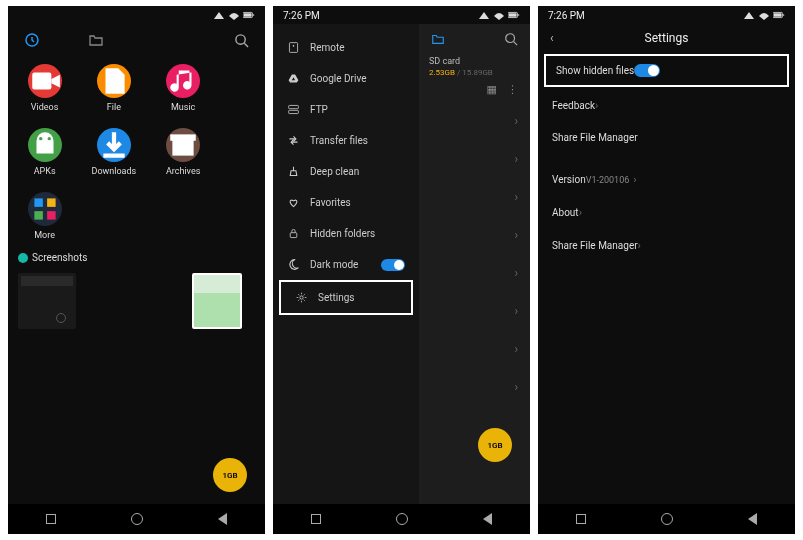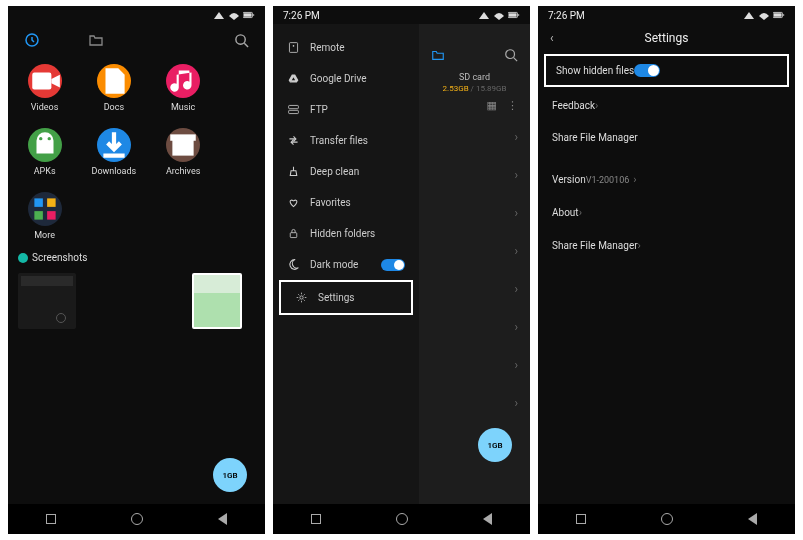--- a/index.html
+++ b/index.html
@@ -19,35 +19,35 @@
 .gitem { width: 25%; display: flex; flex-direction: column; align-items: center; margin-bottom: 8px; }
 .gicon { width: 34px; height: 34px; border-radius: 50%; display: flex; align-items: center; justify-content: center; margin-bottom: 4px; }
 .glabel { font-size: 9px; color: #ddd; text-align: center; }
 .section-head { display: flex; align-items: center; gap: 4px; padding: 4px 10px; font-size: 10px; color: #ddd; }
 .dot-teal { width: 10px; height: 10px; border-radius: 50%; background: #14b8a6; }
 .thumbs { display: flex; gap: 116px; padding: 6px 10px; }
 .thumb1 { width: 58px; height: 56px; background: #1a1a1a; border-radius: 2px; position: relative; }
 .thumb1::before { content: ""; position: absolute; left: 3px; top: 3px; width: 52px; height: 10px; background: #2a2a2a; }
 .thumb1::after { content: ""; position: absolute; right: 10px; bottom: 6px; width: 8px; height: 8px; border: 1px solid #555; border-radius: 50%; }
 .thumb2 { width: 50px; height: 56px; background: linear-gradient(#d7ecd7 35%, #aee0ae 35%); border-radius: 2px; border: 2px solid #fff; }
-.fab { position: absolute; right: 18px; bottom: 42px; width: 34px; height: 34px; border-radius: 50%; background: #7dd3fc; display: flex; align-items: center; justify-content: center; font-size: 8px; font-weight: 600; color: #000; }
+.fab { position: absolute; right: 18px; bottom: 42px; width: 34px; height: 34px; border-radius: 50%; background: #eab308; display: flex; align-items: center; justify-content: center; font-size: 8px; font-weight: 600; color: #000; }
 .navbar { position: absolute; left: 0; right: 0; bottom: 0; height: 30px; background: #000; display: flex; align-items: center; justify-content: space-around; }
 .navbar span { color: #aaa; font-size: 12px; }
 .nav-sq { width: 10px; height: 10px; border: 1.5px solid #aaa; }
 .nav-ci { width: 12px; height: 12px; border: 1.5px solid #aaa; border-radius: 50%; }
 .nav-tr { width: 0; height: 0; border-top: 6px solid transparent; border-bottom: 6px solid transparent; border-right: 9px solid #aaa; }
 
 .s2body { position: absolute; left: 0; right: 0; top: 18px; bottom: 30px; display: flex; }
 .drawer { width: 146px; background: #151515; padding: 8px 0; }
 .d-item { display: flex; align-items: center; gap: 10px; padding: 9px 14px; font-size: 10px; color: #ccc; }
 .d-item svg, .d-item .dico { width: 13px; height: 13px; flex: 0 0 13px; }
 .d-item .swtoggle { margin-left: auto; width: 24px; height: 12px; border-radius: 6px; background: #1e88e5; position: relative; }
 .d-item .swtoggle::after { content: ""; position: absolute; right: 1px; top: 1px; width: 10px; height: 10px; border-radius: 50%; background: #fff; }
 .d-highlight { border: 2.5px solid #fff; margin: 0 6px; }
-.rightpane { flex: 1; background: #1d1d1d; position: relative; padding-top: 20px; text-align: center; }
+.rightpane { flex: 1; background: #1d1d1d; position: relative; padding-top: 4px; }
 .rp-top { display: flex; align-items: center; justify-content: space-between; padding: 4px 12px; }
 .rp-folder { color: #2196f3; }
 .rp-crumb { padding: 6px 10px 2px; font-size: 9px; color: #bbb; }
 .rp-stats { padding: 0 10px; font-size: 8px; }
 .rp-stats .a { color: #f5b216; }
 .rp-stats .b { color: #666; }
 .rp-ctrl { display: flex; justify-content: flex-end; gap: 10px; padding: 6px 12px; color: #888; font-size: 11px; }
 .rp-row { height: 38px; border-bottom: 0px solid #222; display: flex; align-items: center; justify-content: flex-end; padding: 0 12px; color: #666; font-size: 12px; }
 
 .s3head { display: flex; align-items: center; justify-content: center; position: relative; height: 28px; color: #eee; font-size: 12px; }
@@ -110,21 +110,21 @@
           </svg>
         </div>
         <div class="glabel">Videos</div>
       </div>
       <div class="gitem">
         <div class="gicon" style="background: rgb(251, 140, 0);">
           <svg viewBox="0 0 16 16">
             <path d="M4 2 h6 l3 3 v9 h-9 Z" fill="#fff"></path>
           </svg>
         </div>
-        <div class="glabel">Docs</div>
+        <div class="glabel">File</div>
       </div>
       <div class="gitem">
         <div class="gicon" style="background: rgb(233, 30, 99);">
           <svg viewBox="0 0 16 16">
             <path d="M6 3 v8 a2 2 0 1 1 -1 -1.7 V5 l7 -1 v6 a2 2 0 1 1 -1 -1.7 V3 Z" fill="#fff"></path>
           </svg>
         </div>
         <div class="glabel">Music</div>
       </div>
       <div class="gitem">

